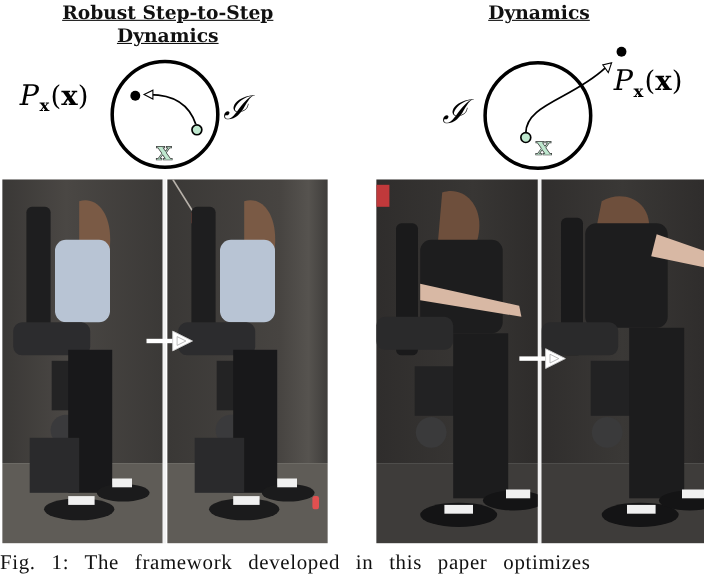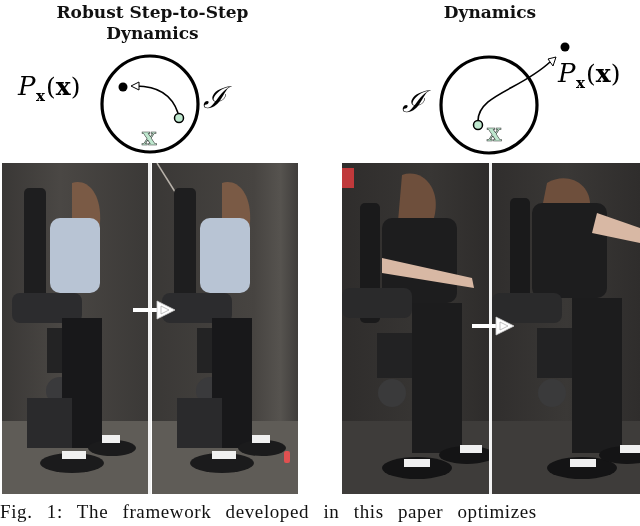--- a/index.html
+++ b/index.html
@@ -1,18 +1,18 @@
 <!DOCTYPE html>
 <html><head>
 <meta charset="utf-8">
 <style>
   html, body { margin: 0; padding: 0; background: #ffffff; }
   body { width: 640px; height: 526px; position: relative; overflow: hidden; font-family: "DejaVu Serif", serif; color: #111; }
   .title { position: absolute; text-align: center; font-weight: bold; font-size: 17px; line-height: 21px; font-family: "DejaVu Serif", serif; }
-  .title span { display: block; }
+  .title span { display: block; text-decoration: underline; }
   #title-left { left: 20px; width: 265px; top: 2px; }
   #title-right { left: 345px; width: 290px; top: 2px; }
   svg.diagram { position: absolute; left: 0; top: 0; width: 640px; height: 160px; }
   .panel { position: absolute; top: 163px; height: 331px; overflow: hidden; }
   .photo { position: absolute; top: 0; height: 100%; overflow: hidden; }
   .wall { position: absolute; left: 0; right: 0; top: 0; height: 78%; }
   .floor { position: absolute; left: 0; right: 0; bottom: 0; height: 22%; }
   .divider { position: absolute; top: 163px; height: 331px; width: 3px; background: #f2f2f2; }
   .arrow { position: absolute; height: 22px; }
   .caption { position: absolute; left: 0; top: 500px; width: 548px; font-size: 19px; line-height: 24px; white-space: nowrap; font-family: "Liberation Serif", serif; letter-spacing: 0.6px; word-spacing: 9px; }

